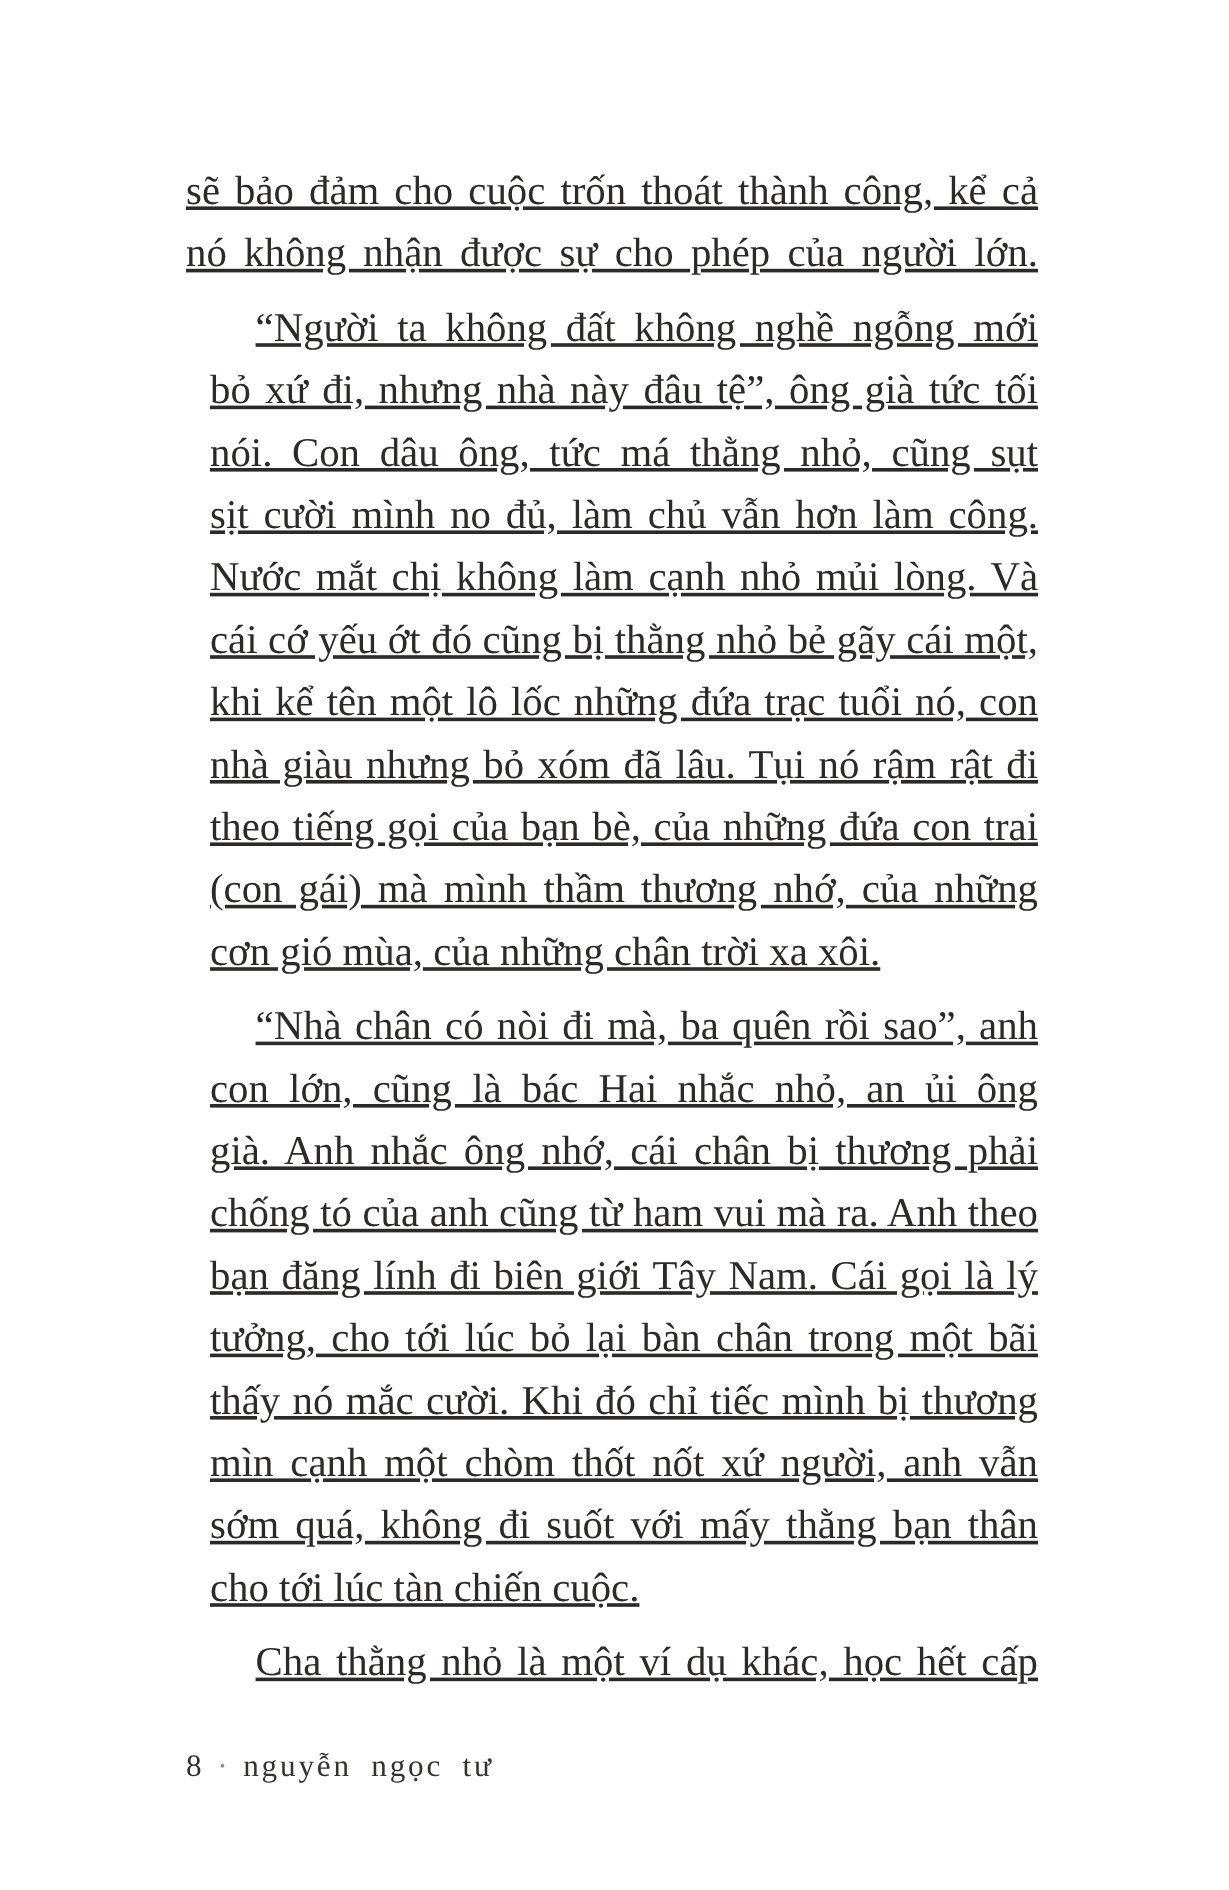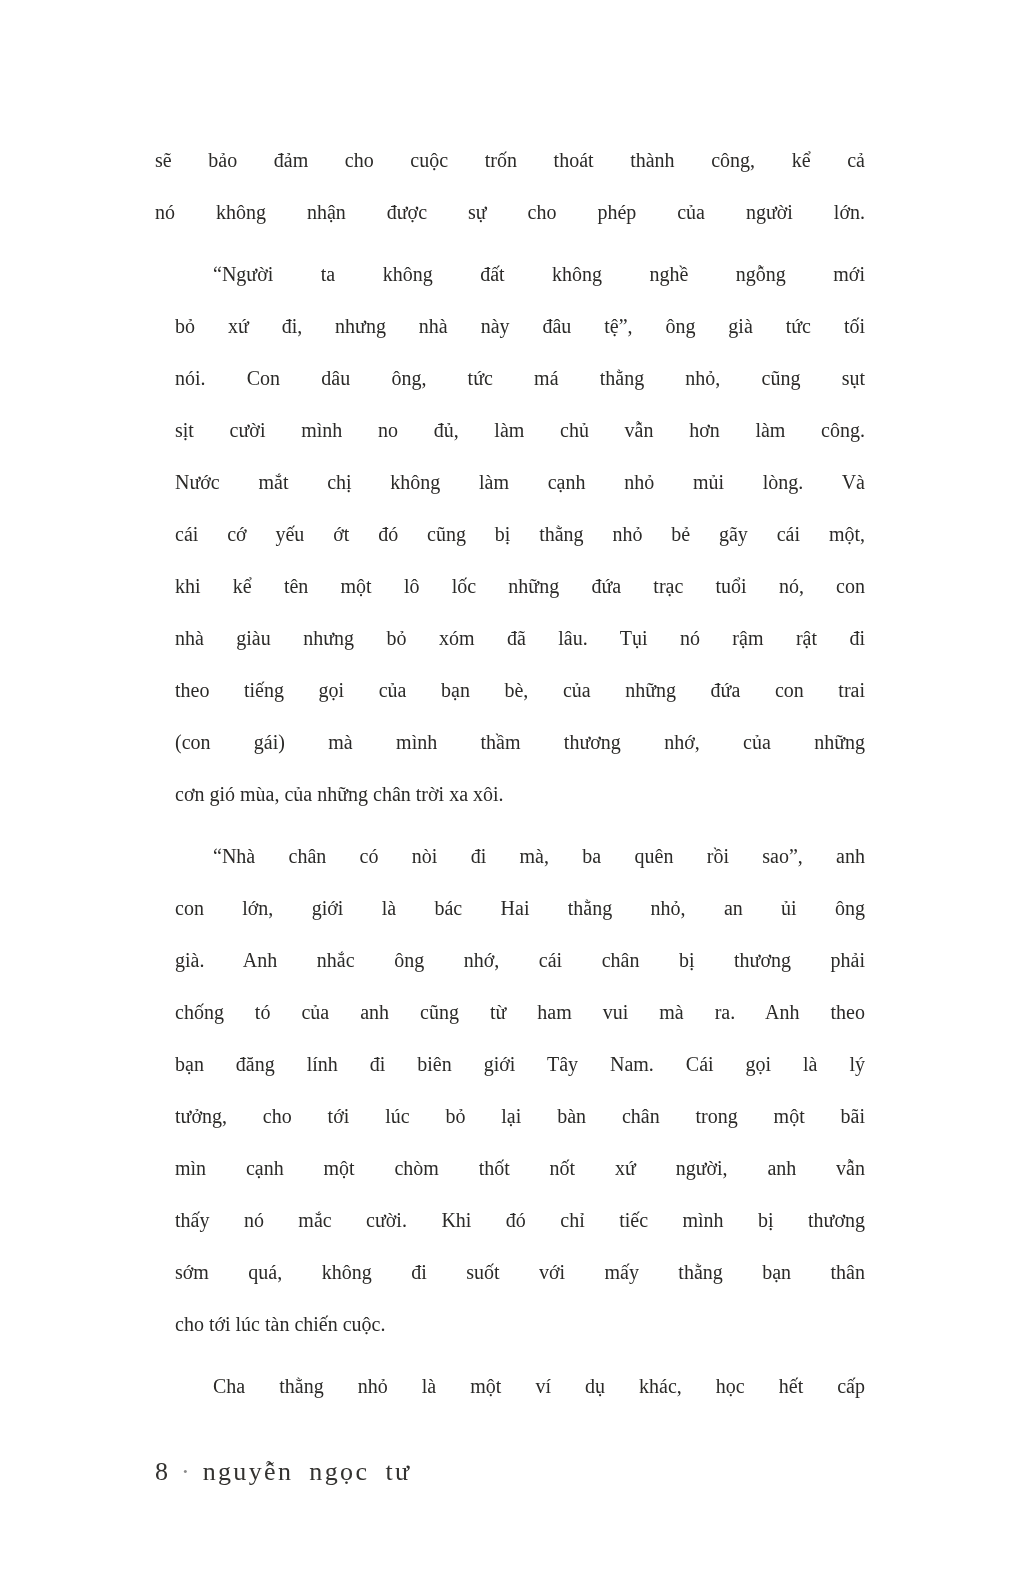--- a/index.html
+++ b/index.html
@@ -15,22 +15,23 @@
     background: #ffffff;
     font-family: "Liberation Serif", "DejaVu Serif", serif;
     color: #2b2a28;
     overflow: hidden;
   }
   .text-block {
     position: absolute;
     left: 155px;
     top: 134px;
     width: 710px;
-    font-size: 20px;
+    font-size: 34px;
     line-height: 52px;
+    text-decoration: underline;
   }
   .para { margin: 0; }
   .para + .para { margin-top: 10px; margin-left: 20px; }
   .line {
     height: 52px;
     overflow: hidden;
     text-align: justify;
     text-align-last: justify;
   }
   .line.lastline {
@@ -76,27 +77,27 @@
         <div class="line">Nước mắt chị không làm cạnh nhỏ mủi lòng. Và</div>
         <div class="line">cái cớ yếu ớt đó cũng bị thằng nhỏ bẻ gãy cái một,</div>
         <div class="line">khi kể tên một lô lốc những đứa trạc tuổi nó, con</div>
         <div class="line">nhà giàu nhưng bỏ xóm đã lâu. Tụi nó rậm rật đi</div>
         <div class="line">theo tiếng gọi của bạn bè, của những đứa con trai</div>
         <div class="line">(con gái) mà mình thầm thương nhớ, của những</div>
         <div class="line lastline">cơn gió mùa, của những chân trời xa xôi.</div>
       </div>
       <div class="para indent">
         <div class="line">“Nhà chân có nòi đi mà, ba quên rồi sao”, anh</div>
-        <div class="line">con lớn, giới là bác Hai thằng nhỏ, an ủi ông</div>
+        <div class="line">con lớn, cũng là bác Hai nhắc nhỏ, an ủi ông</div>
         <div class="line">già. Anh nhắc ông nhớ, cái chân bị thương phải</div>
         <div class="line">chống tó của anh cũng từ ham vui mà ra. Anh theo</div>
         <div class="line">bạn đăng lính đi biên giới Tây Nam. Cái gọi là lý</div>
         <div class="line">tưởng, cho tới lúc bỏ lại bàn chân trong một bãi</div>
+        <div class="line">thấy nó mắc cười. Khi đó chỉ tiếc mình bị thương</div>
         <div class="line">mìn cạnh một chòm thốt nốt xứ người, anh vẫn</div>
-        <div class="line">thấy nó mắc cười. Khi đó chỉ tiếc mình bị thương</div>
         <div class="line">sớm quá, không đi suốt với mấy thằng bạn thân</div>
         <div class="line lastline">cho tới lúc tàn chiến cuộc.</div>
       </div>
       <div class="para indent">
         <div class="line">Cha thằng nhỏ là một ví dụ khác, học hết cấp</div>
       </div>
     </div>
   <div class="footer">
     <span class="pageno">8</span><span class="sep">·</span><span class="author">nguyễn ngọc tư</span>
   </div>

